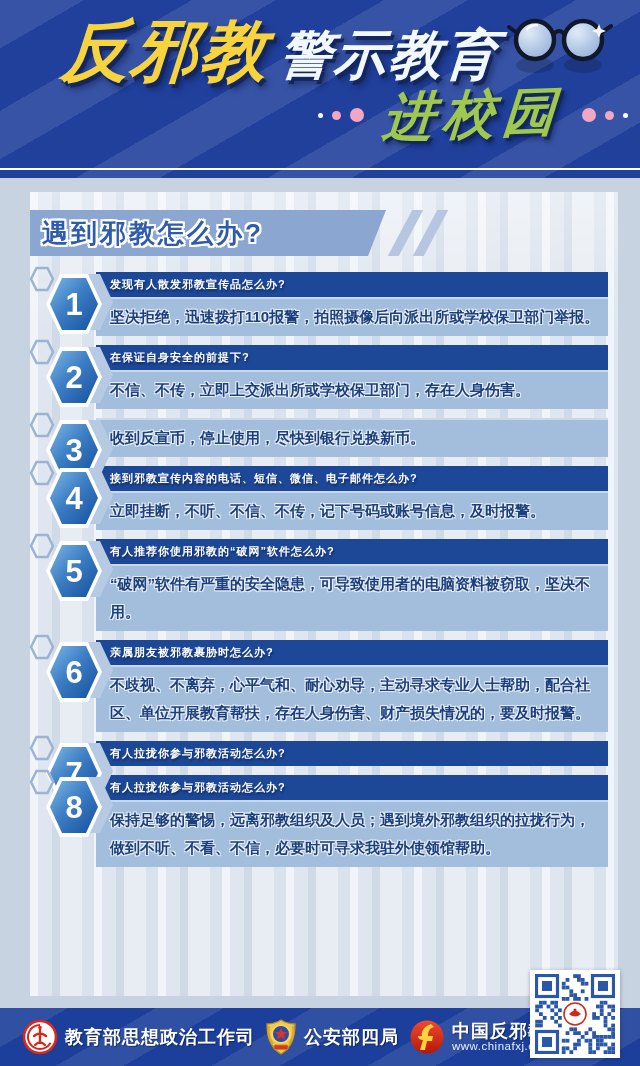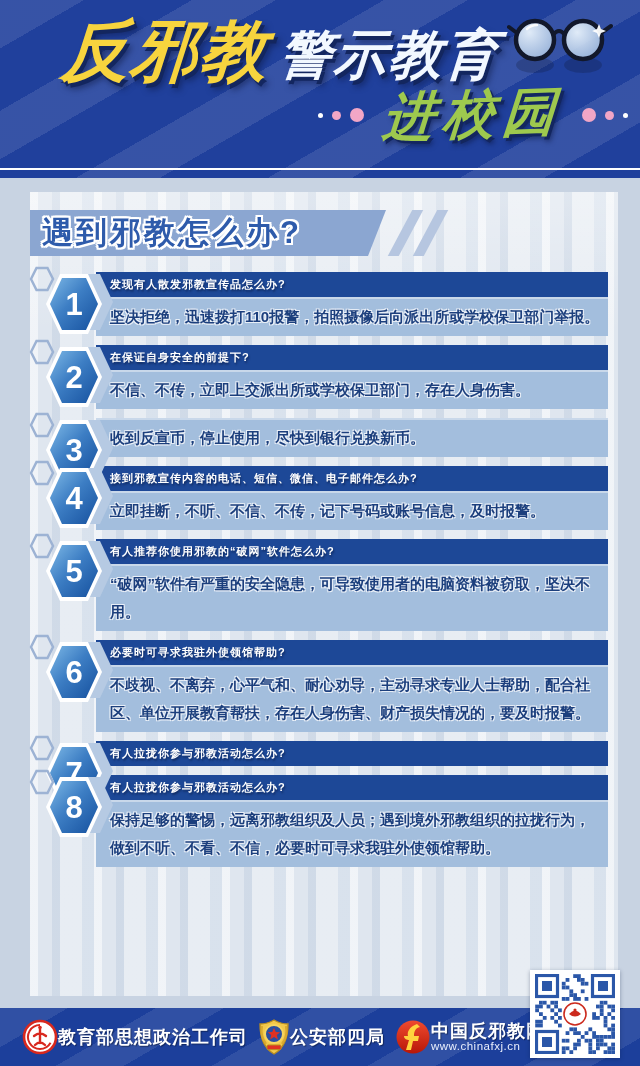--- a/index.html
+++ b/index.html
@@ -56,21 +56,21 @@
       var(--panel-bg,#dfe6ef);
     padding:12px 10px 16px 0;
   }
   .section-head{display:flex;align-items:stretch;margin:6px 0 16px 0;height:46px;}
   .section-bar{
     width:356px;background:var(--title-bar,#8ba6d1);
     clip-path:polygon(0 0,100% 0,calc(100% - 18px) 100%,0 100%);
     display:flex;align-items:center;padding-left:12px;
   }
   .section-bar span{
-    font-size:31px;font-weight:900;letter-spacing:3px;color:var(--title-text,#2e5bab);
+    font-size:26px;font-weight:900;letter-spacing:3px;color:var(--title-text,#2e5bab);
     text-shadow:
       -2px -2px 0 #fff, 2px -2px 0 #fff, -2px 2px 0 #fff, 2px 2px 0 #fff,
       0 -2px 0 #fff, 0 2px 0 #fff, -2px 0 0 #fff, 2px 0 0 #fff;
   }
   .slash{width:11px;background:#b6c6e0;transform:skewX(-28deg);margin-left:14px;}
   .items{display:flex;flex-direction:column;gap:9px;}
   .item{position:relative;padding-left:66px;}
   .badge{position:absolute;left:-6px;top:-7px;z-index:2;}
   .hx-outline{fill:none;stroke:#9db3d4;stroke-width:2.5;}
   .hx-back{fill:#b6cae3;}
@@ -91,21 +91,21 @@
     text-shadow:-1px -1px 0 #e9eff7, 1px -1px 0 #e9eff7, -1px 1px 0 #e9eff7, 1px 1px 0 #e9eff7;
   }
   
   footer{
     position:absolute;left:0;bottom:0;width:640px;height:58px;
     background:
       repeating-linear-gradient(150deg, rgba(255,255,255,0.09) 0 34px, rgba(0,0,0,0) 34px 78px),
       var(--footer-bg,#1c3f9b);
     display:flex;align-items:center;padding-left:22px;gap:10px;color:#fff;
   }
-  .org{display:flex;align-items:center;}
+  .org{display:flex;align-items:center;gap:7px;}
   .org-label{font-size:18px;font-weight:700;letter-spacing:1px;text-shadow:1px 1px 1px rgba(0,0,0,.4);}
   .org3-col{display:flex;flex-direction:column;line-height:1.05;}
   .org-url{font-size:11.5px;font-weight:400;letter-spacing:.5px;color:#e8eefc;}
   .qr{
     position:absolute;right:20px;top:970px;width:90px;height:88px;
     background:#ffffff;box-shadow:0 1px 4px rgba(10,25,60,.35);z-index:5;
     display:flex;align-items:center;justify-content:center;
   }
 </style>
 </head>
@@ -235,21 +235,21 @@
           </div>
 
           <div class="item">
             <svg class="badge" width="104" height="78" viewBox="0 0 104 78" aria-hidden="true">
               <polygon class="hx-outline" points="7,14 12.5,3 23.5,3 29,14 23.5,25 12.5,25"></polygon>
               <polygon class="hx-back" points="37,37 50,9 76,9 89,37 76,65 50,65"></polygon>
               <polygon class="hx-border" points="22,39 36,9 64,9 78,39 64,69 36,69"></polygon>
               <polygon class="hx-main" points="26,39 38,13 62,13 74,39 62,65 38,65"></polygon>
               <text class="hx-num" x="50" y="50" text-anchor="middle">6</text>
             </svg>
-            <div class="q">必要时可寻求我驻外使领馆帮助?</div>
+            <div class="q">亲属朋友被邪教裹胁时怎么办?</div>
             <div class="a">不歧视、不离弃，心平气和、耐心劝导，主动寻求专业人士帮助，配合社区、单位开展教育帮扶，存在人身伤害、财产损失情况的，要及时报警。</div>
           </div>
 
           <div class="item">
             <svg class="badge" width="104" height="78" viewBox="0 0 104 78" aria-hidden="true">
               <polygon class="hx-outline" points="7,14 12.5,3 23.5,3 29,14 23.5,25 12.5,25"></polygon>
               <polygon class="hx-back" points="37,37 50,9 76,9 89,37 76,65 50,65"></polygon>
               <polygon class="hx-border" points="22,39 36,9 64,9 78,39 64,69 36,69"></polygon>
               <polygon class="hx-main" points="26,39 38,13 62,13 74,39 62,65 38,65"></polygon>
               <text class="hx-num" x="50" y="50" text-anchor="middle">7</text>

